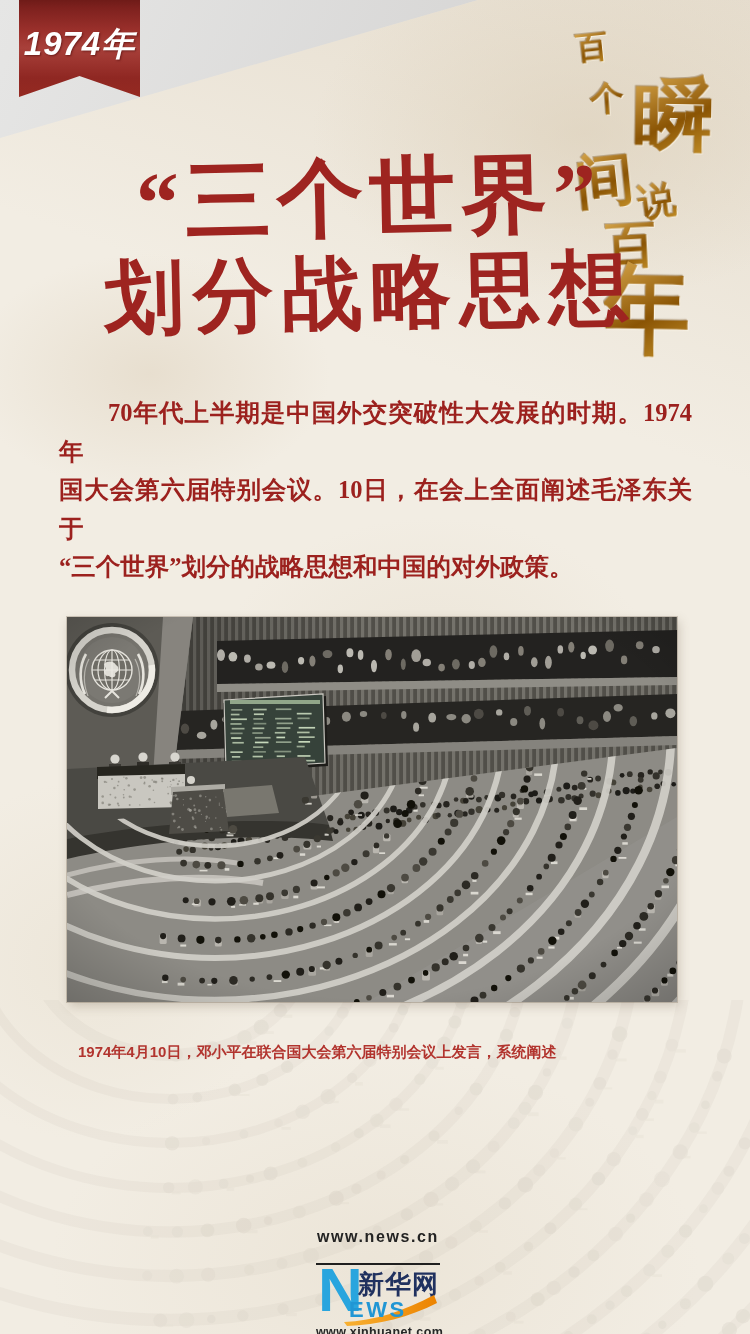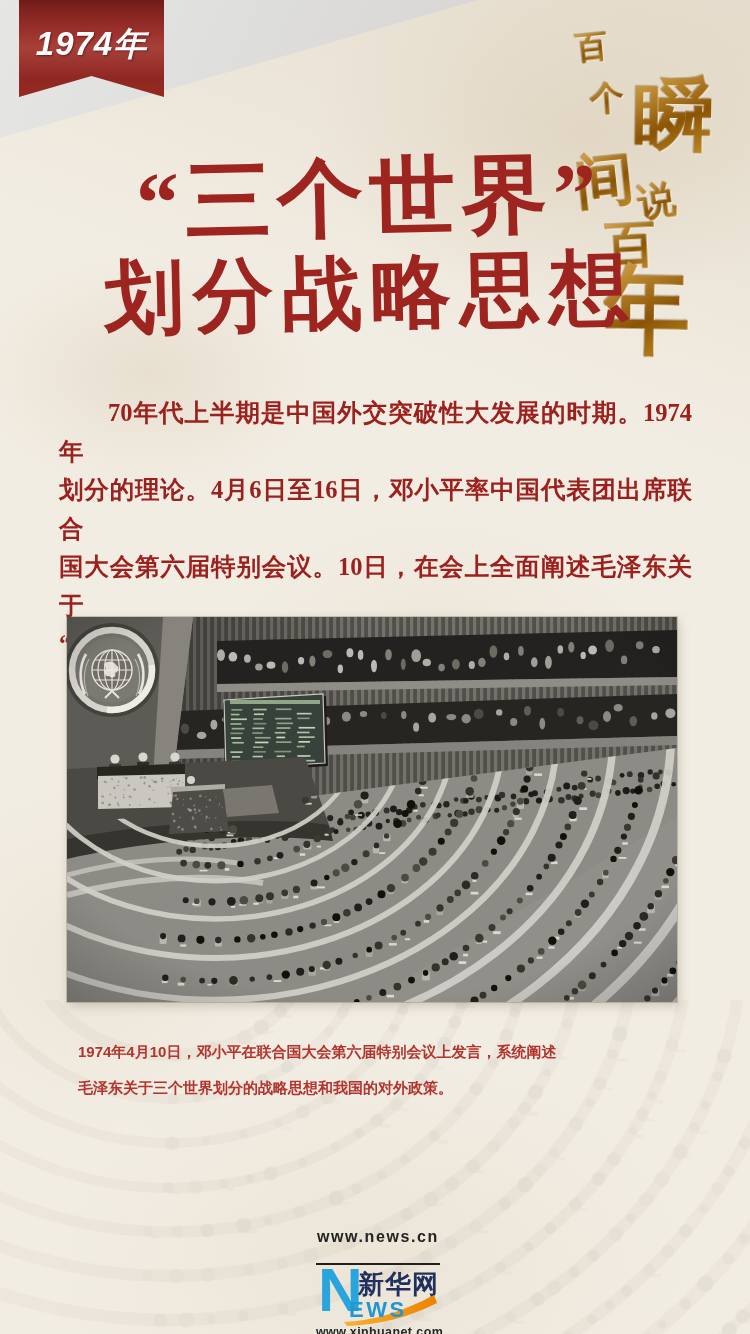--- a/index.html
+++ b/index.html
@@ -14,21 +14,21 @@
         clip-path:polygon(0 138px,478px 0,100% 0,100% 100%,0 100%);
         background-color:#f2ede3;
         background-image:
           radial-gradient(ellipse 300px 200px at 20% 28%,rgba(223,211,191,.55),transparent 60%),
           radial-gradient(ellipse 420px 260px at 78% 10%,rgba(219,206,183,.6),transparent 65%),
           radial-gradient(ellipse 360px 250px at 58% 50%,rgba(228,219,202,.45),transparent 60%),
           radial-gradient(ellipse 320px 300px at 12% 72%,rgba(231,223,207,.5),transparent 60%),
           radial-gradient(ellipse 500px 330px at 50% 95%,rgba(226,216,198,.4),transparent 65%),
           linear-gradient(200deg,rgba(209,194,170,.38) 0%,rgba(243,238,228,0) 30%);}
   
-  .ribbon{position:absolute;left:19px;top:0;width:145px;height:100px;
+  .ribbon{position:absolute;left:19px;top:0;width:121px;height:100px;
         clip-path:polygon(0 0,100% 0,100% 97%,50% 76%,0 97%);
         background:linear-gradient(180deg,#6f1b18 0%,#7e211e 8%,#9c312c 32%,#a8403a 48%,#8f2722 78%,#962a21 100%);
         filter:drop-shadow(3px 4px 5px rgba(0,0,0,.3));z-index:9;}
   .ribbon span{display:block;text-align:center;margin-top:22px;color:#fff;
         font-size:33px;font-weight:bold;font-style:italic;letter-spacing:1px;
         font-family:"Liberation Sans",sans-serif;text-shadow:1px 1px 2px rgba(60,0,0,.5);}
   
   .calli span{position:absolute;font-family:"Liberation Serif",serif;font-weight:bold;
         background:linear-gradient(155deg,#e0b053 5%,#8a5404 55%,#c6922a 90%);
         -webkit-background-clip:text;background-clip:text;color:transparent;
@@ -313,21 +313,20 @@
     <span class="cc6">年</span>
   </div>
 
   <div class="title">
     <div class="t1">“三个世界”</div>
     <div class="t2">划分战略思想</div>
   </div>
 
   <div class="bodytxt">
     <div class="ln first">70年代上半期是中国外交突破性大发展的时期。1974年</div>
-    <div class="ln">划分的理论。4月6日至16日，邓小平率中国代表团出席联合</div>
     <div class="ln">国大会第六届特别会议。10日，在会上全面阐述毛泽东关于</div>
     <div class="ln last">“三个世界”划分的战略思想和中国的对外政策。</div>
   </div>
 
   <div class="photo">
     <svg width="610" height="385" viewBox="0 0 610 385" xmlns="http://www.w3.org/2000/svg">
       <defs>
         <pattern id="slats" width="7" height="14" patternUnits="userSpaceOnUse">
           <rect width="7" height="14" fill="#514f49"></rect>
           <rect width="3.2" height="14" fill="#74726b"></rect>
@@ -1070,21 +1069,20 @@
           </g>
         <path d="M156,172 L205,168 L212,196 L160,200 Z" fill="#79776f"></path>
       </g>
 
       <rect width="610" height="385" fill="url(#vig)"></rect>
     </svg>
   </div>
 
   <div class="caption">
     <div>1974年4月10日，邓小平在联合国大会第六届特别会议上发言，系统阐述</div>
-    <div>毛泽东关于三个世界划分的战略思想和我国的对外政策。</div>
   </div>
 
   <div class="logo">
     <div class="url-top">www.news.cn</div>
     <div class="row">
       <span class="n">N</span>
       <span class="cn">新华网</span>
       <svg class="swoosh" width="96" height="32" viewBox="0 0 96 32" xmlns="http://www.w3.org/2000/svg">
         <defs>
           <linearGradient id="orng" x1="0" y1="0" x2="1" y2="0">

